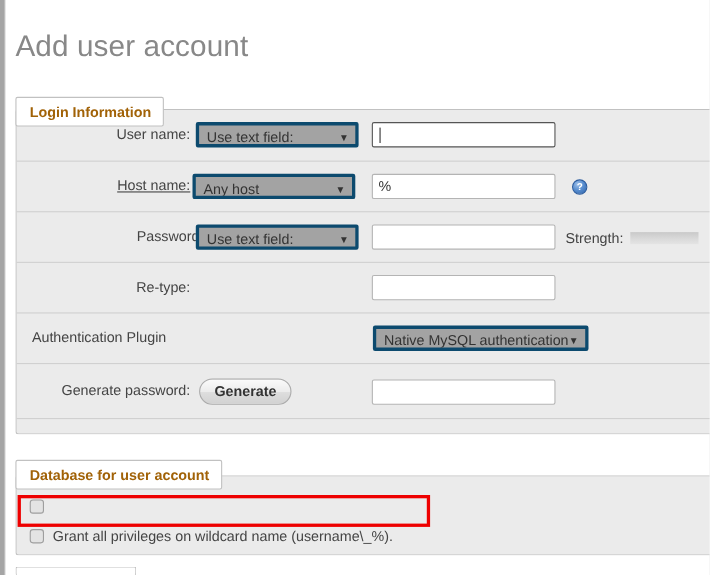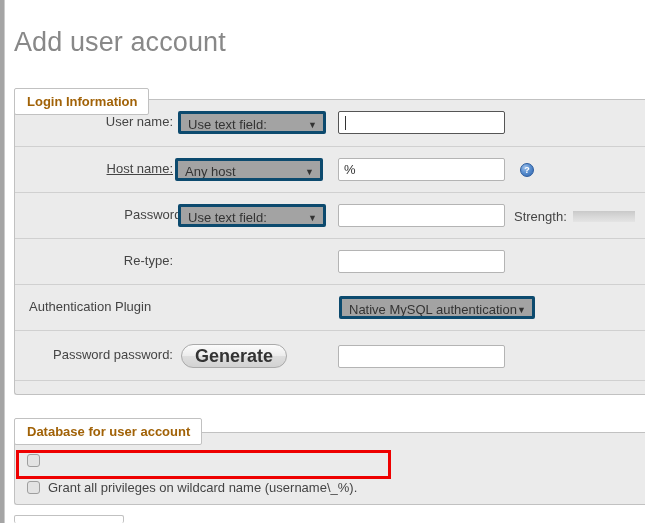--- a/index.html
+++ b/index.html
@@ -201,21 +201,21 @@
     border: none;
   }
 
   
   .btn {
     position: absolute;
     background: linear-gradient(to bottom, #fbfbfb 0%, #ececec 50%, #dedede 51%, #d2d2d2 100%);
     border: 1px solid #aaaaaa;
     border-radius: 12px;
     font-family: "Liberation Sans", sans-serif;
-    font-size: 18px;
+    font-size: 13px;
     font-weight: bold;
     color: #333333;
     height: 24px;
     line-height: 22px;
     padding: 0 13px;
     box-sizing: border-box;
     white-space: nowrap;
   }
 
   
@@ -305,21 +305,21 @@
 
     <div class="row" style="top:184px;">
       <div class="row-label left-align" style="left:14px; width:300px;">Authentication Plugin</div>
       <div class="select" style="left:324px; top:11px; width:196px;">
         <span>Native MySQL authentication</span>
         <span class="caret">▼</span>
       </div>
     </div>
 
     <div class="row" style="top:230px; height:50px;">
-      <div class="row-label" style="left:0px; width:158px; top:16px;">Password password:</div>
+      <div class="row-label" style="left:0px; width:158px; top:16px;">Generate password:</div>
       <div class="btn" style="left:166px; top:13px;">Generate</div>
       <div class="textbox" style="left:323px; top:14px; width:167px;"><span></span></div>
     </div>
 
     <div class="row" style="top:280px; height:16px; border-top:1px solid #d0d0d0;"></div>
   </div>
 
   <div id="login-legend" class="legend">Login Information</div>
 
   <div id="db-fieldset" class="fieldset">

